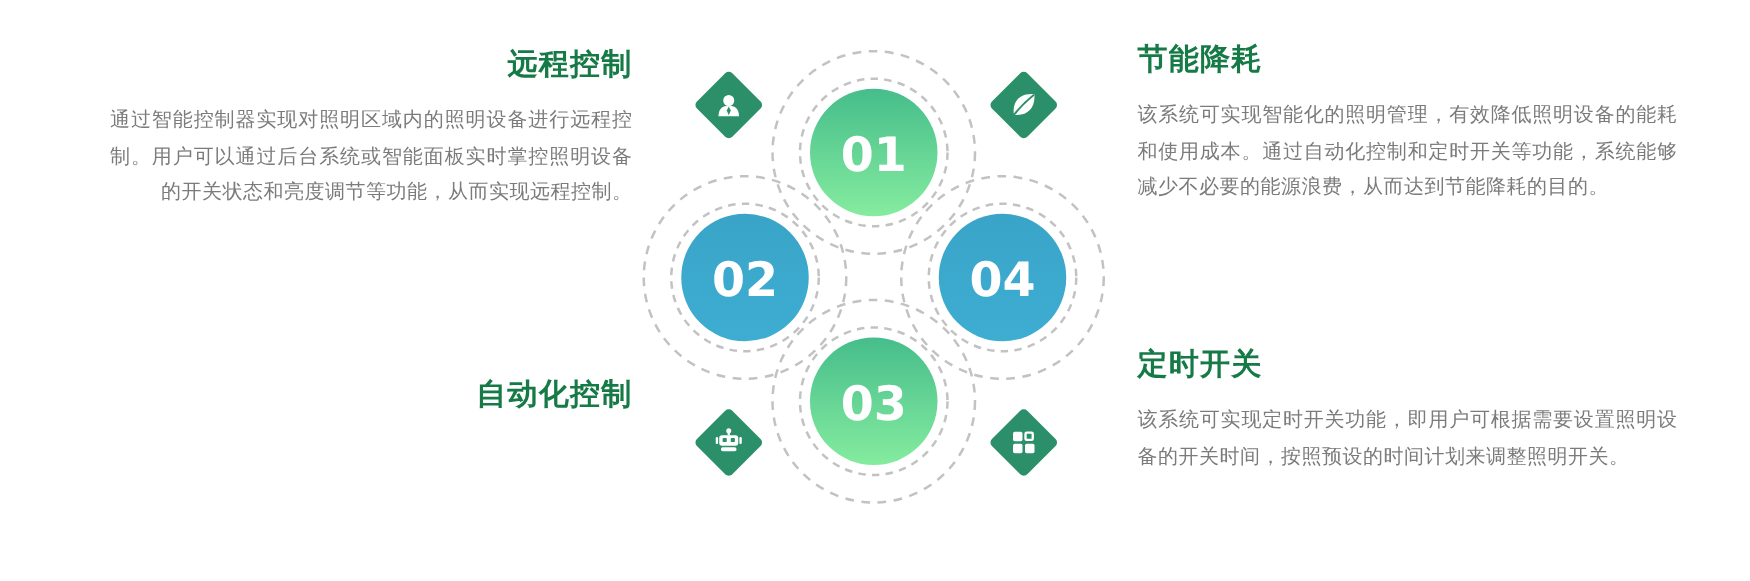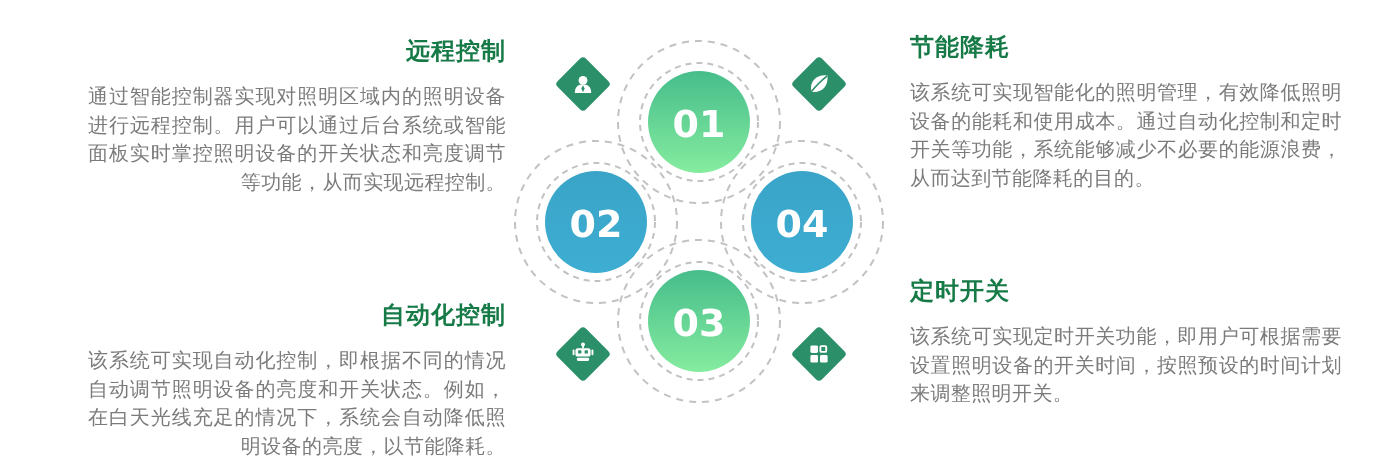--- a/index.html
+++ b/index.html
@@ -26,21 +26,21 @@
   .feature{position:absolute;}
   .feature .title{
     font-size:24px;
     line-height:30px;
     font-weight:bold;
     color:var(--heading-green);
     letter-spacing:1px;
   }
   .feature .body{
     margin-top:16px;
-    font-size:20px;
+    font-size:16px;
     line-height:28.5px;
     color:var(--body-gray);
     letter-spacing:0.4px;
     text-align:justify;
   }
   .feature.align-right{text-align:right;}
   .feature.align-right .body{text-align:justify;text-align-last:right;}
   .feature.align-left{text-align:left;}
   .feature.align-left .body{text-align:justify;text-align-last:left;}
   #block-left-top   {left:88px;  top:36px;  width:418px;}
@@ -60,21 +60,20 @@
 
 <div class="stage">
 
   <div class="feature align-right" id="block-left-top">
     <div class="title">远程控制</div>
     <div class="body">通过智能控制器实现对照明区域内的照明设备进行远程控制。用户可以通过后台系统或智能面板实时掌控照明设备的开关状态和亮度调节等功能，从而实现远程控制。</div>
   </div>
 
   <div class="feature align-right" id="block-left-bottom">
     <div class="title">自动化控制</div>
-    <div class="body">该系统可实现自动化控制，即根据不同的情况自动调节照明设备的亮度和开关状态。例如，在白天光线充足的情况下，系统会自动降低照明设备的亮度，以节能降耗。</div>
   </div>
 
   <div class="feature align-left" id="block-right-bottom">
     <div class="title">定时开关</div>
     <div class="body">该系统可实现定时开关功能，即用户可根据需要设置照明设备的开关时间，按照预设的时间计划来调整照明开关。</div>
   </div>
 
   <div class="feature align-left" id="block-right-top">
     <div class="title">节能降耗</div>
     <div class="body">该系统可实现智能化的照明管理，有效降低照明设备的能耗和使用成本。通过自动化控制和定时开关等功能，系统能够减少不必要的能源浪费，从而达到节能降耗的目的。</div>

